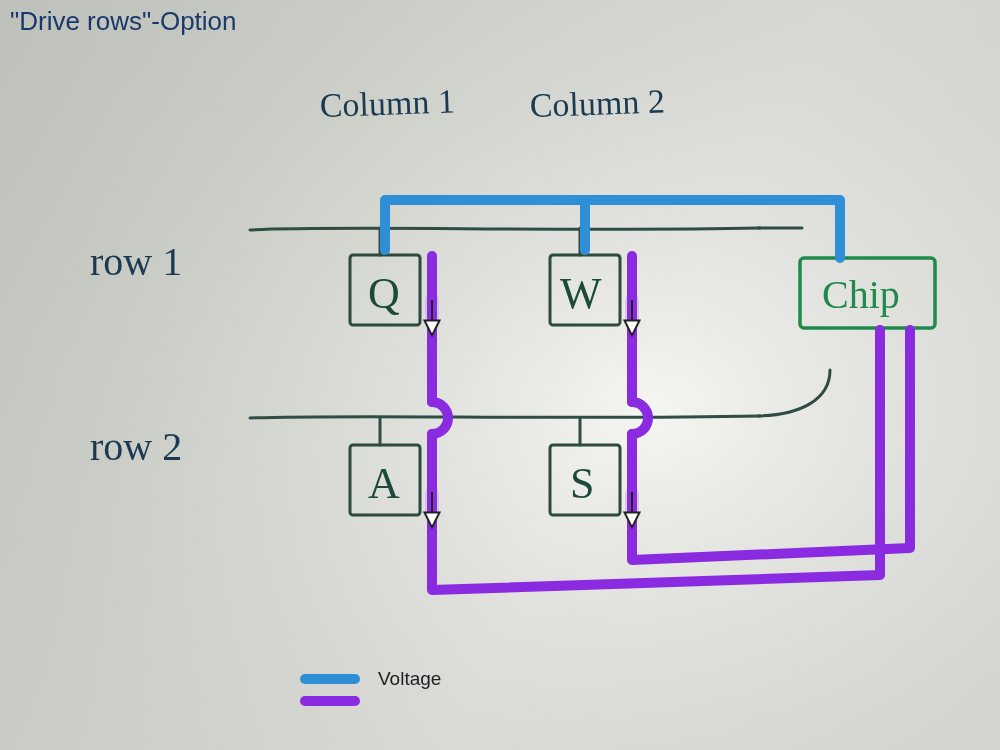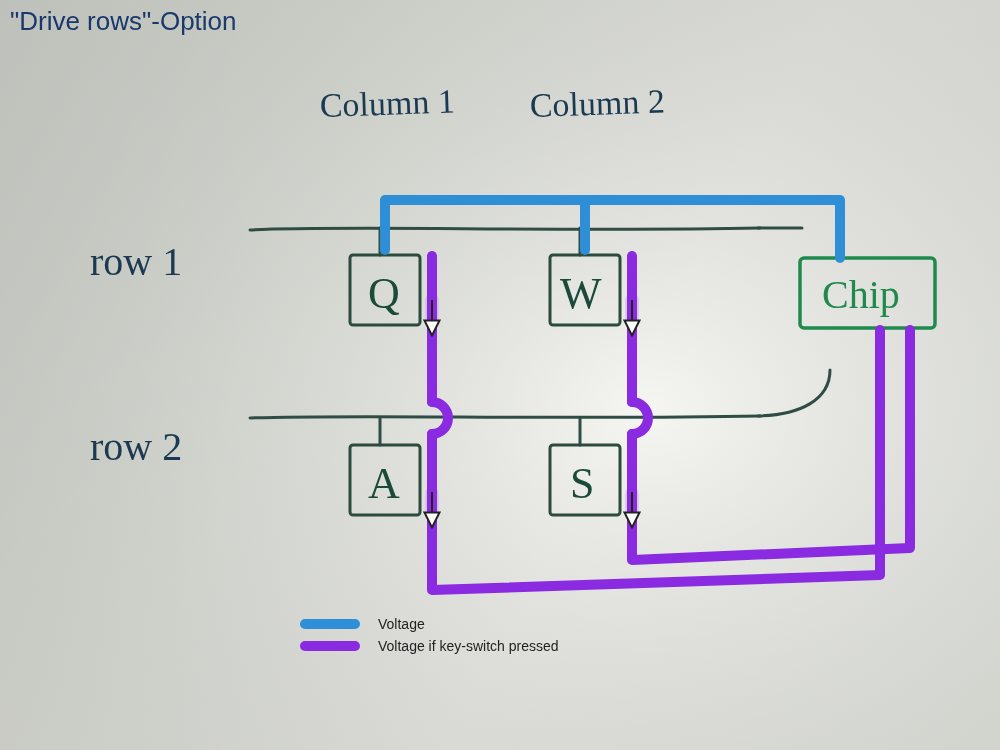--- a/index.html
+++ b/index.html
@@ -27,22 +27,22 @@
     left: 0; top: 0;
     width: 1000px; height: 750px;
     pointer-events: none;
   }
   .hand {
     font-family: "Segoe Script", "Comic Sans MS", cursive;
   }
   .legend {
     position: absolute;
     left: 300px;
-    top: 616px;
-    font-size: 14px;
+    top: 668px;
+    font-size: 19px;
     color: #222;
   }
   .legend-row {
     display: flex;
     align-items: center;
     margin-bottom: 6px;
   }
   .swatch {
     width: 60px;
     height: 10px;
@@ -138,15 +138,14 @@
   </g>
 </svg>
 
 <div class="legend">
   <div class="legend-row">
     <div class="swatch" style="background:#2f8fd6"></div>
     <span>Voltage</span>
   </div>
   <div class="legend-row">
     <div class="swatch" style="background:#8a2be2"></div>
-    <span>Voltage if key-switch pressed</span>
   </div>
 </div>
 
 </body></html>

